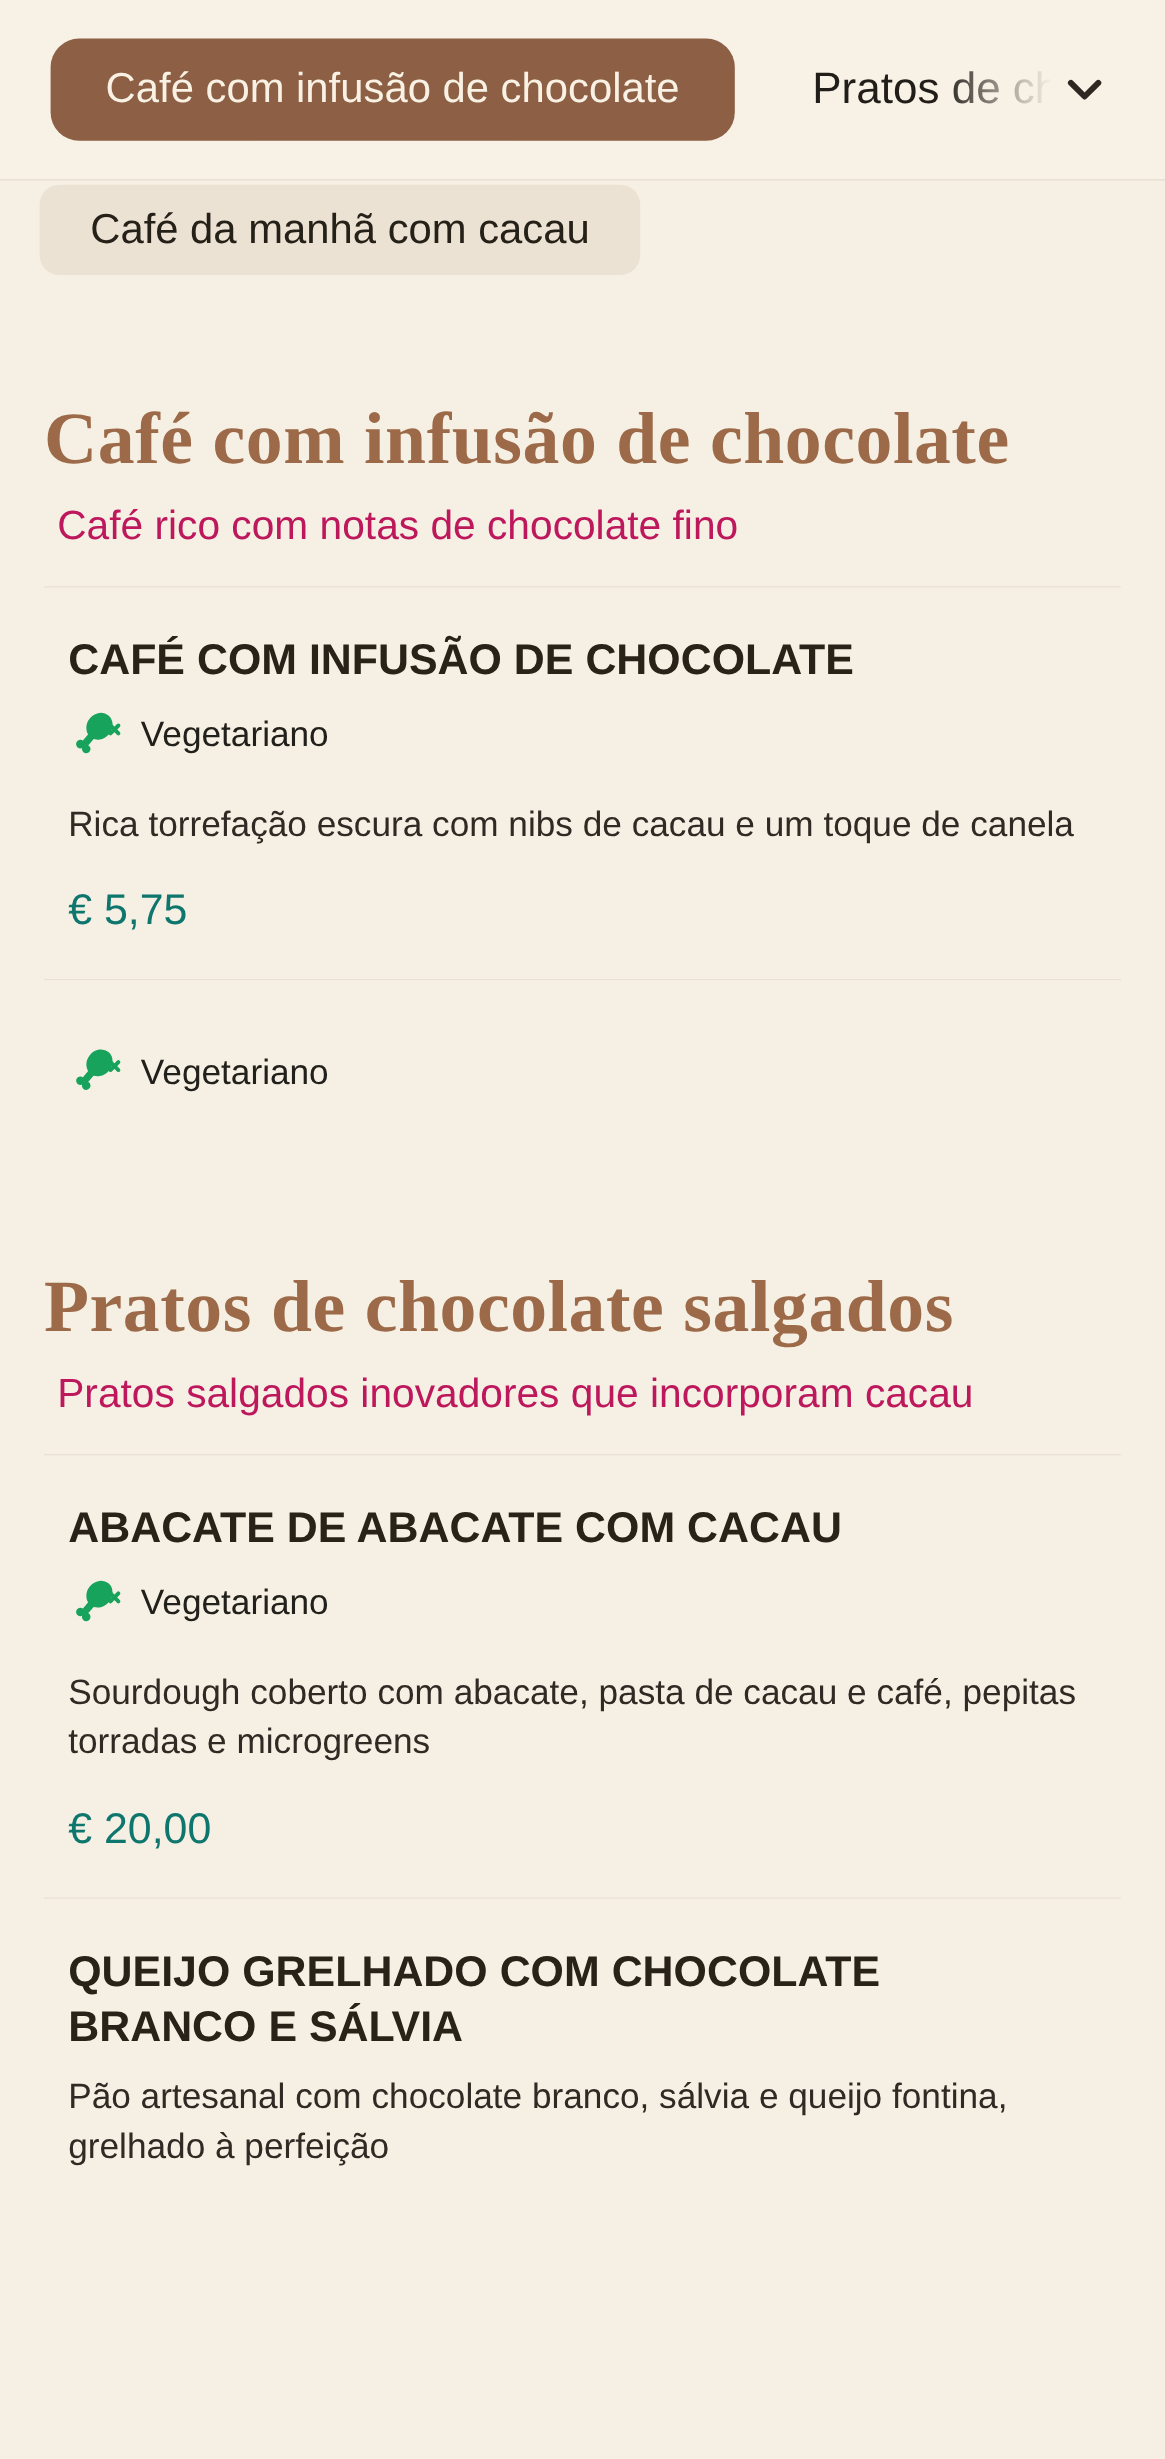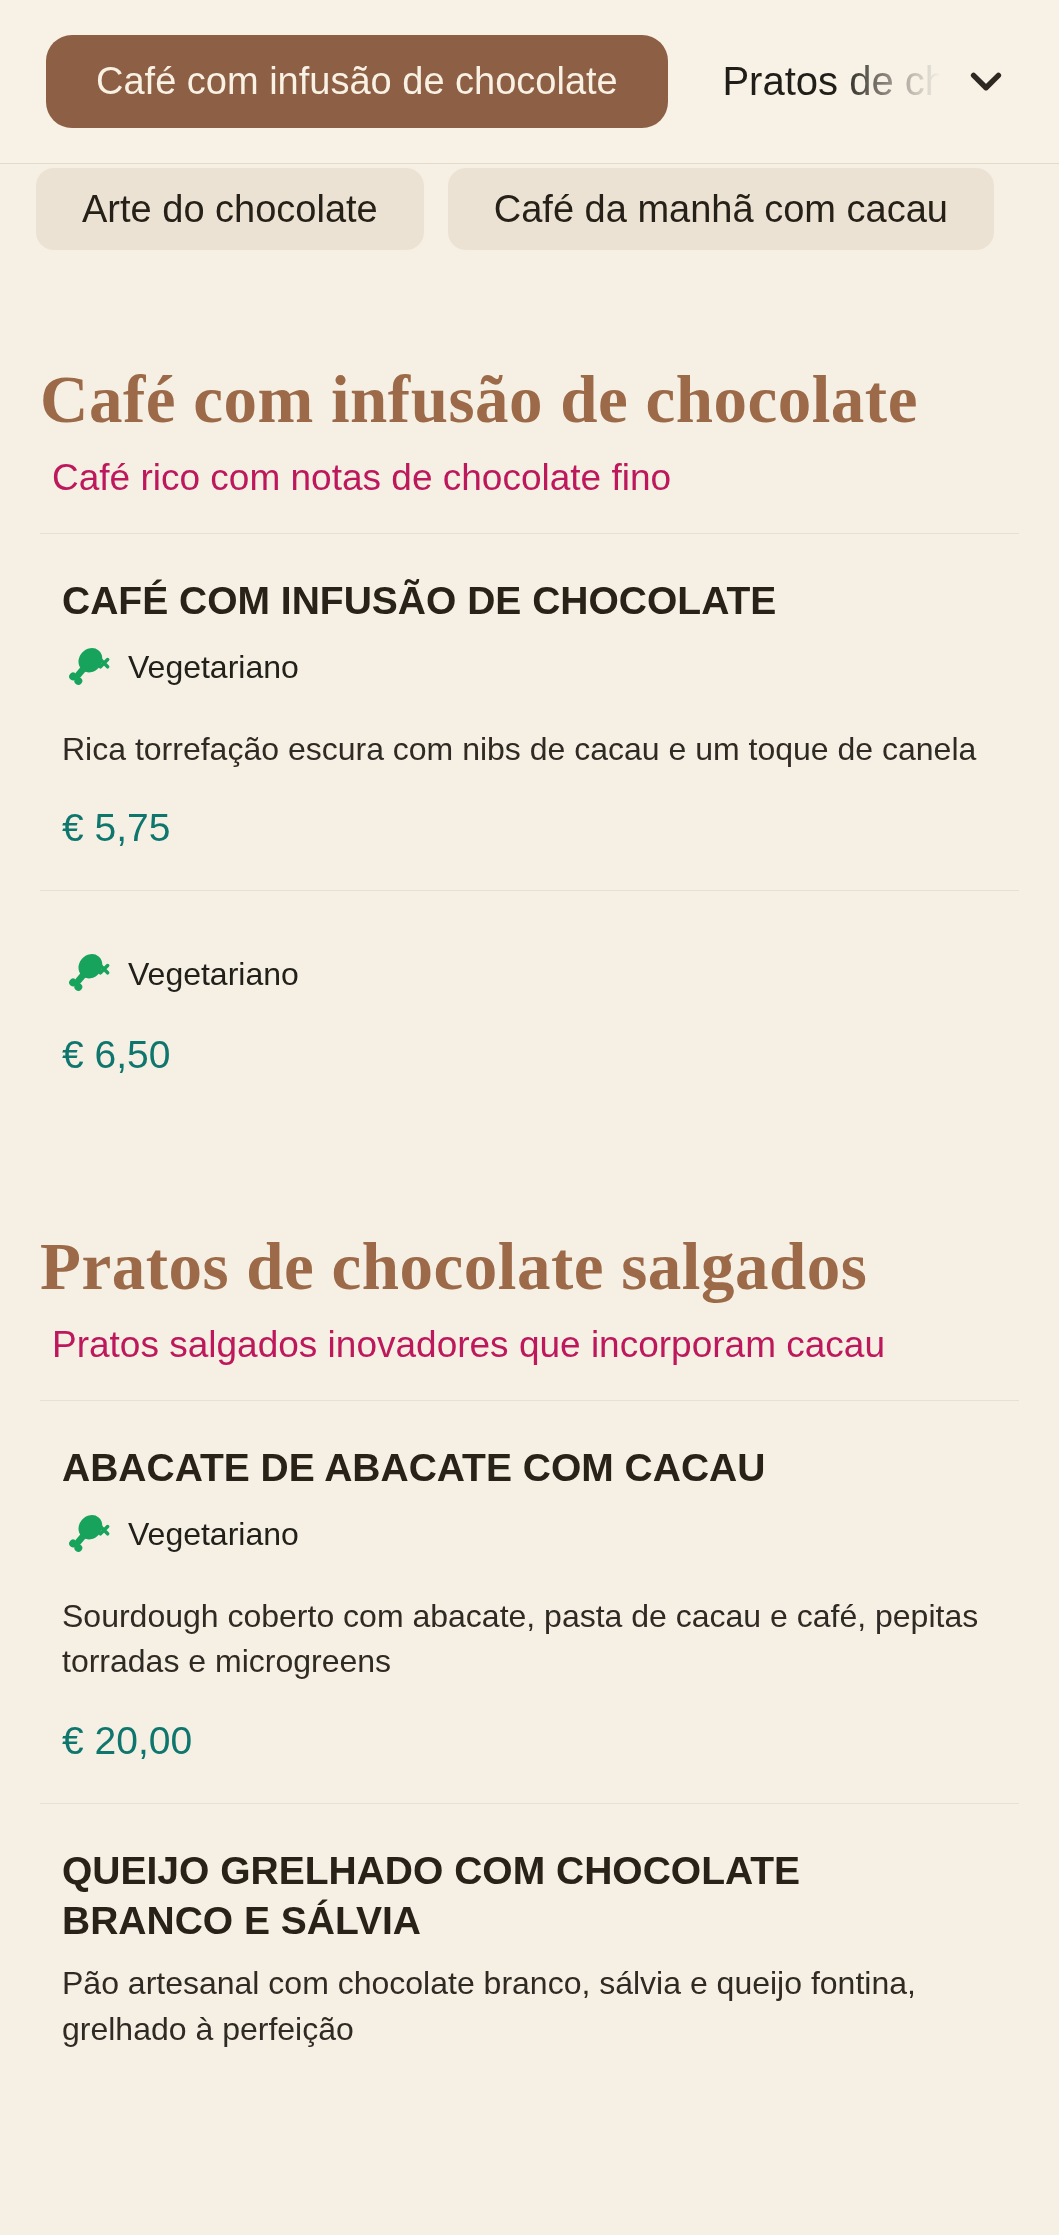--- a/index.html
+++ b/index.html
@@ -35,21 +35,21 @@
     color: #f8f1e4;
     font-family: inherit;
     font-size: 38px;
     line-height: 93px;
     white-space: nowrap;
     cursor: pointer;
   }
   .dropdown {
     display: flex;
     align-items: center;
-    gap: 16px;
+    gap: 0;
     cursor: pointer;
   }
   .dd-label {
     font-size: 40px;
     font-weight: 500;
     color: #211d18;
     white-space: nowrap;
     overflow: hidden;
     max-width: 252px;
     -webkit-mask-image: linear-gradient(90deg, #000 52%, rgba(0,0,0,0.35) 80%, transparent 97%);
@@ -142,21 +142,20 @@
     <span class="dd-label">Pratos de ch</span>
     <span class="chev">
       <svg viewBox="0 0 24 24" fill="none">
         <path d="M5.5 8.5 L12 15 L18.5 8.5" stroke="#2e2822" stroke-width="2.8" stroke-linecap="round" stroke-linejoin="round"></path>
       </svg>
     </span>
   </div>
 </header>
 
 <div class="chips">
-  <button class="chip">Arte do chocolate</button>
   <button class="chip">Café da manhã com cacau</button>
 </div>
 
 <main>
 
   <section class="section">
     <h2 class="section-title">Café com infusão de chocolate</h2>
     <p class="section-subtitle">Café rico com notas de chocolate fino</p>
 
     <div class="items">
@@ -189,21 +188,20 @@
                 <ellipse cx="14" cy="9.5" rx="7.2" ry="8.2"></ellipse>
                 <rect x="12" y="14" width="4.2" height="9.5" rx="2"></rect>
                 <circle cx="12.2" cy="24.6" r="2.5"></circle>
                 <circle cx="16.6" cy="24.6" r="2.5"></circle>
               </g>
               <path d="M24.6 10.6 L29.2 15.2 M29.2 10.6 L24.6 15.2" stroke="#18a35d" stroke-width="2.3" stroke-linecap="round"></path>
             </svg>
           </span>
           <span class="tag-label">Vegetariano</span>
         </div>
-        <div class="item-price">€ 6,50</div>
       </article>
 
     </div>
   </section>
 
   <section class="section">
     <h2 class="section-title">Pratos de chocolate salgados</h2>
     <p class="section-subtitle">Pratos salgados inovadores que incorporam cacau</p>
 
     <div class="items">

